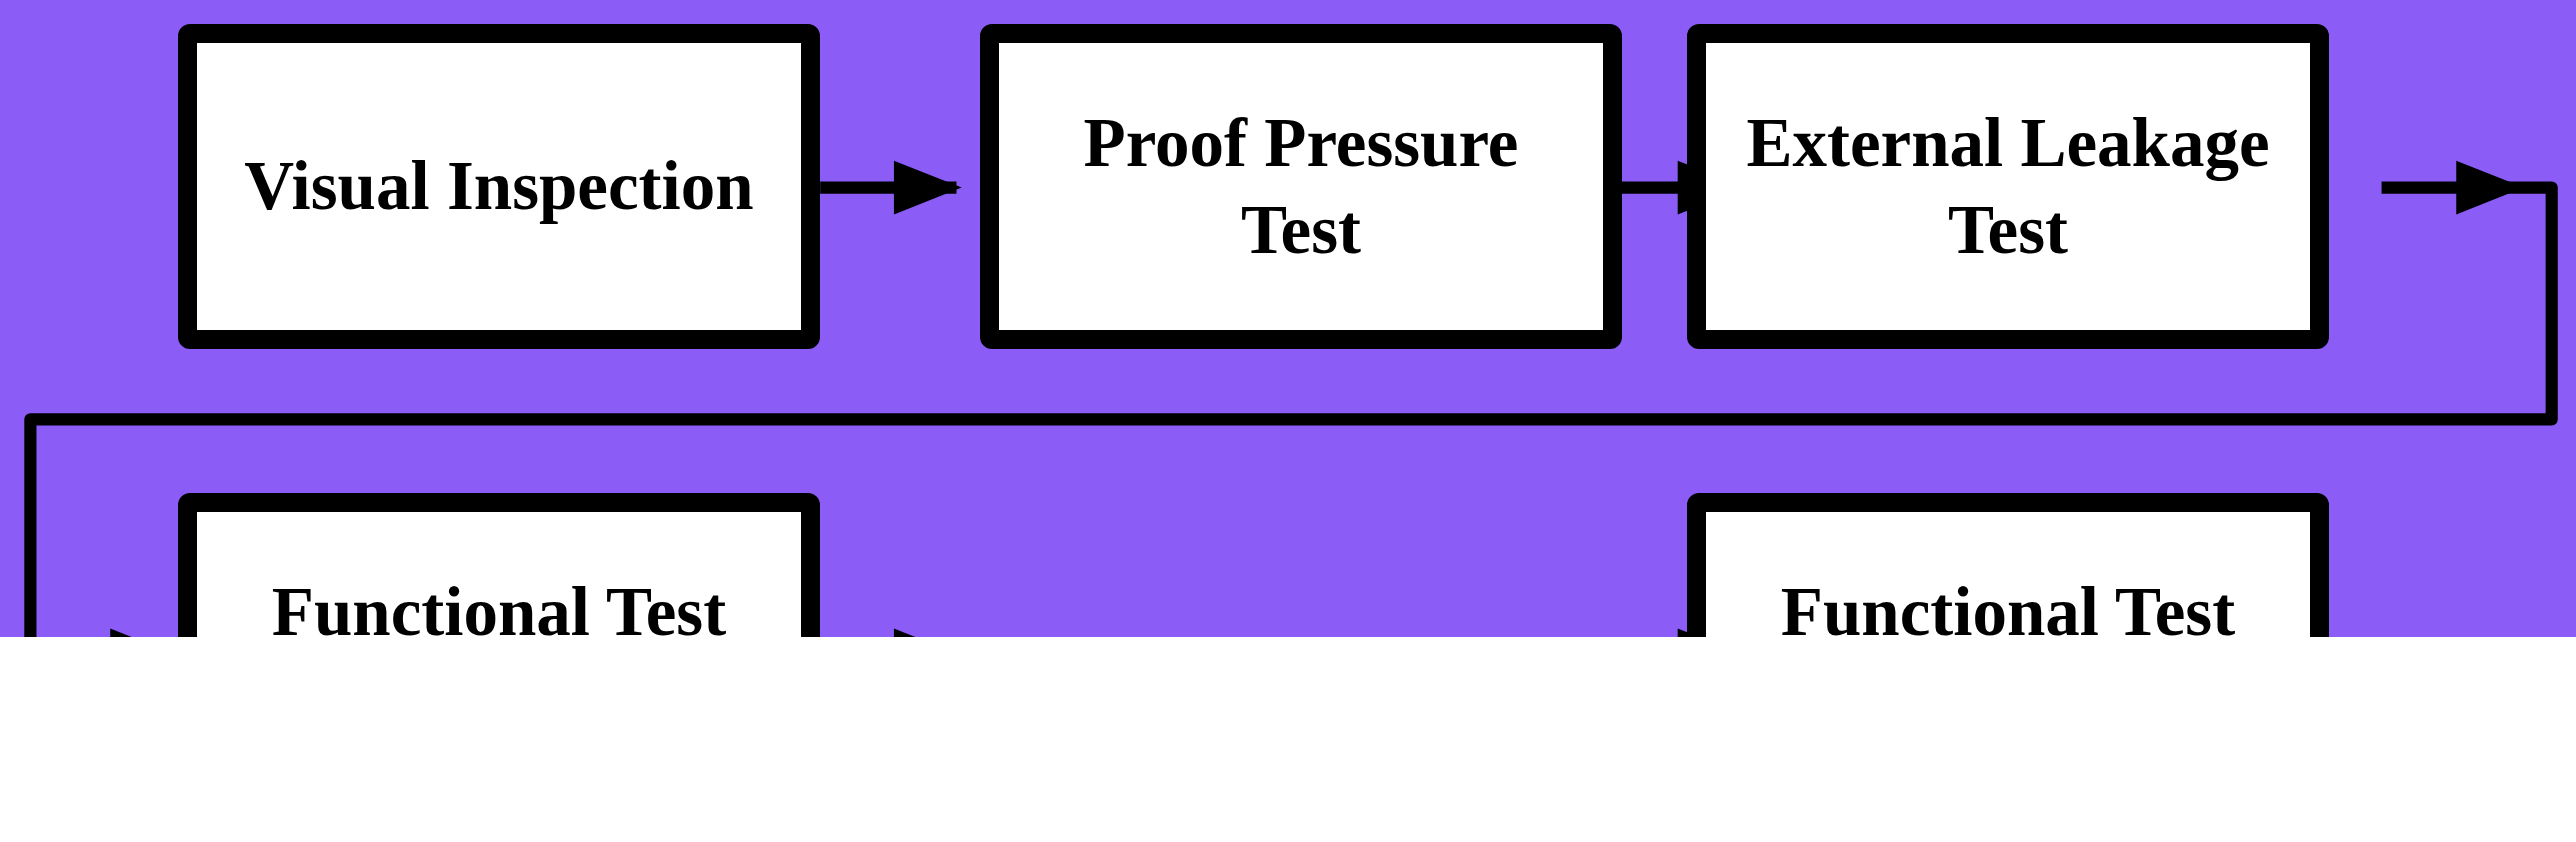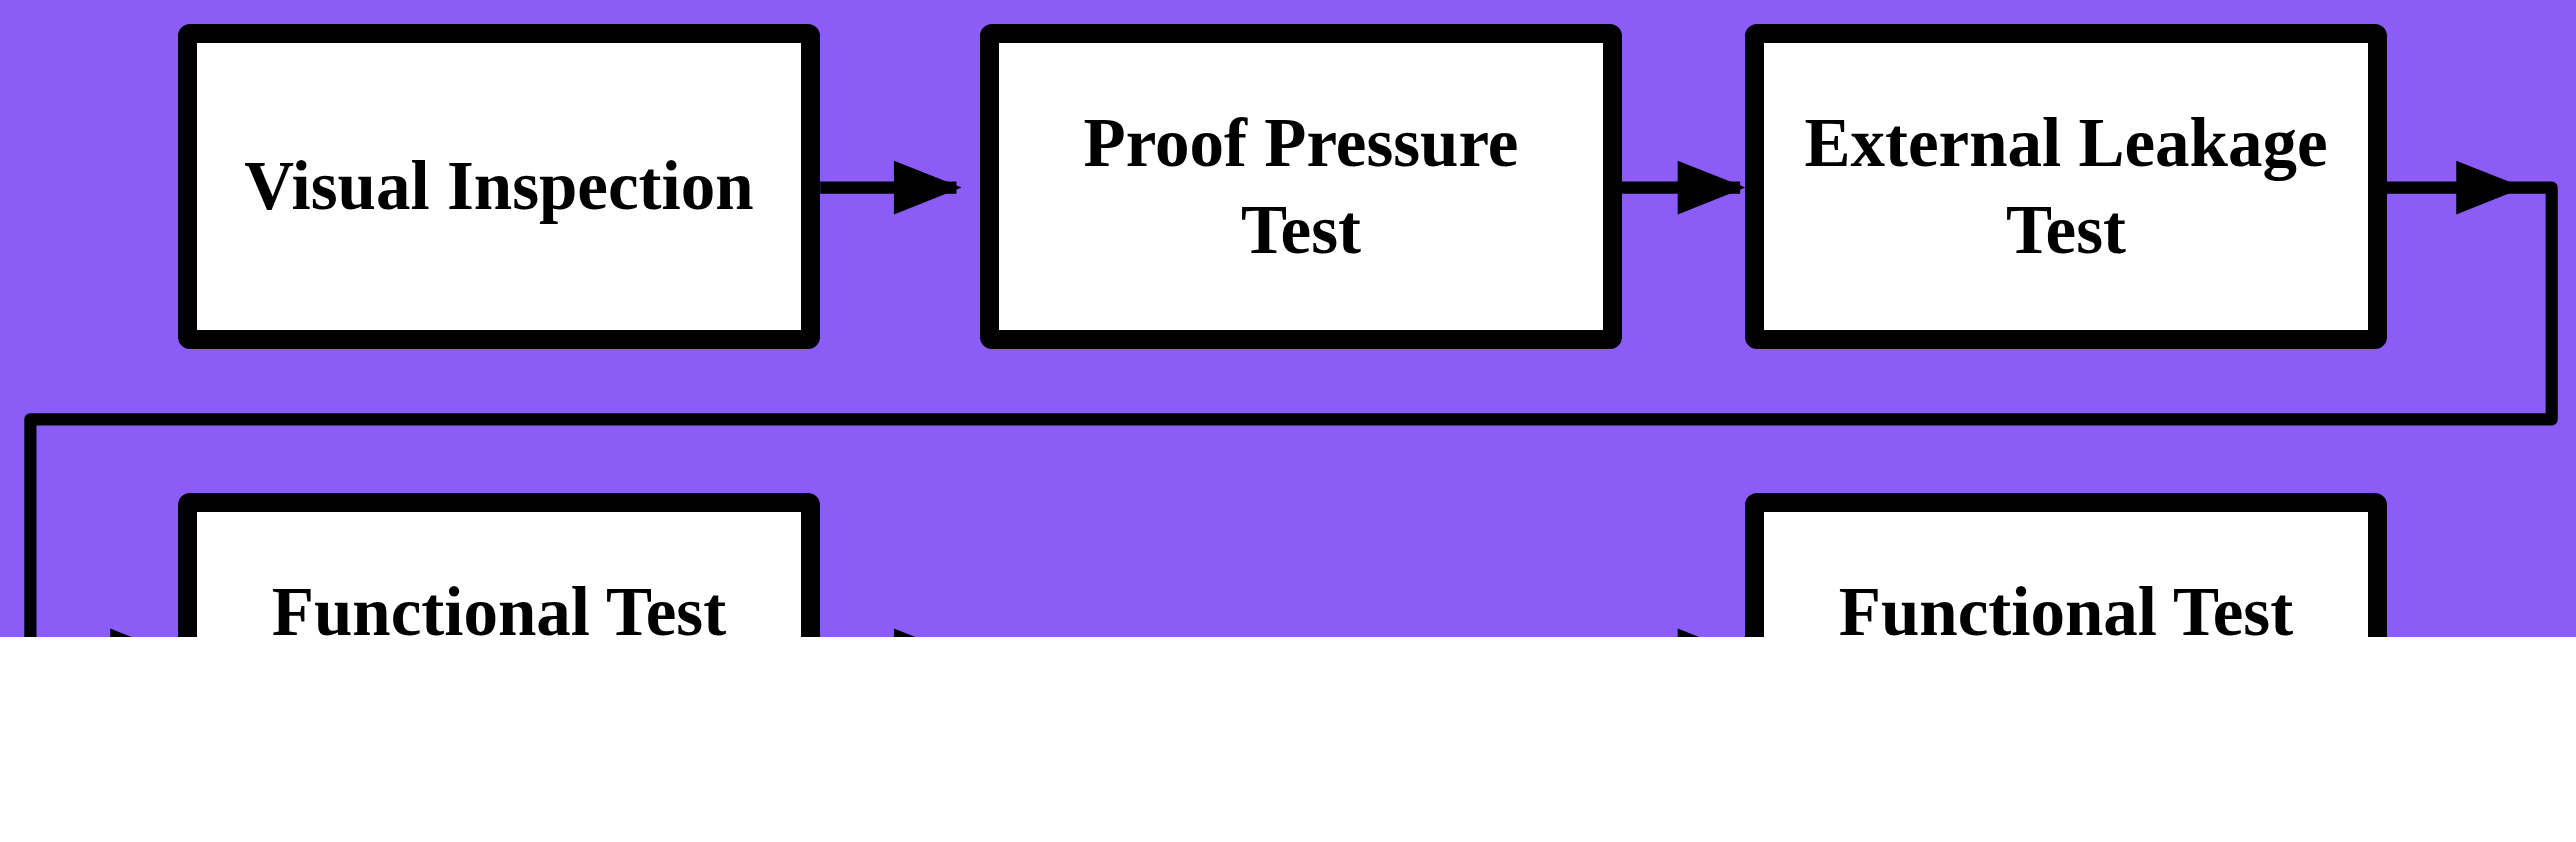--- a/index.html
+++ b/index.html
@@ -42,21 +42,21 @@
     font-size: 69px;
     line-height: 87px;
     color: #000000;
     letter-spacing: 0;
     padding: 0 5.2px;
   }
   .row1 { top: 24px; }
   .row2 { top: 493px; }
   .col1 { left: 178px; }
   .col2 { left: 980px; }
-  .col3 { left: 1745px; }
+  .col3 { left: 1687px; }
   .stroke {
     stroke: #000000;
     stroke-width: 14px;
     fill: none;
   }
   .arrowhead {
     fill: #000000;
     stroke: none;
   }
 </style>

